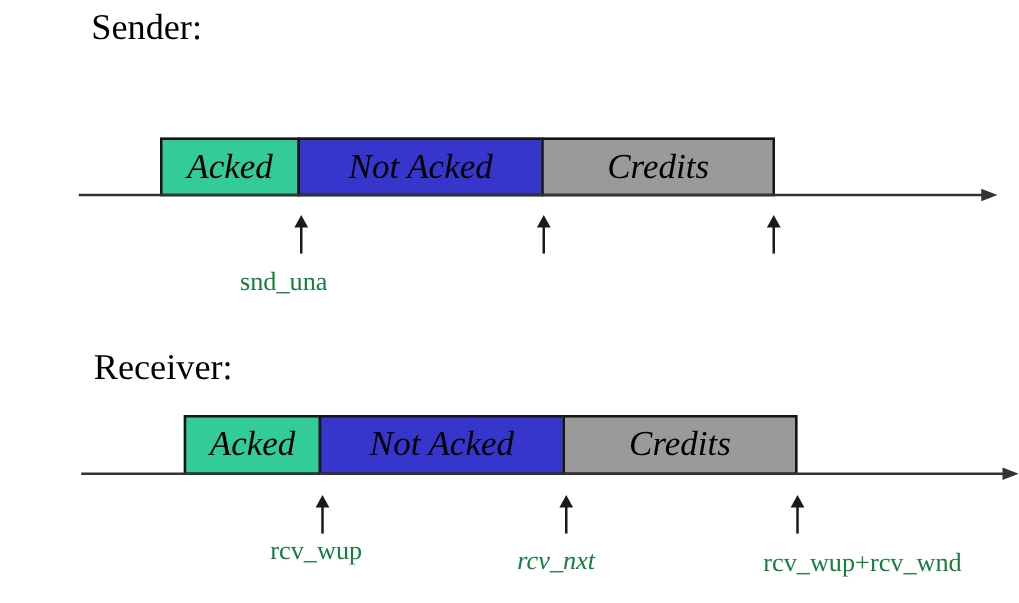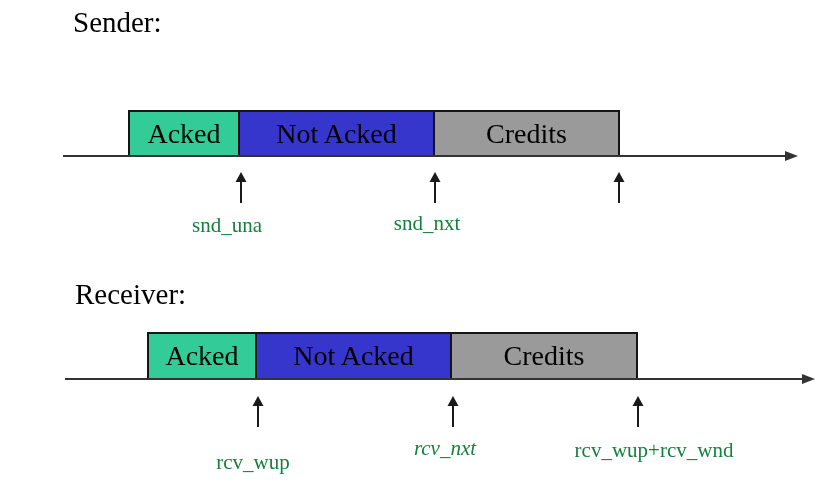--- a/index.html
+++ b/index.html
@@ -27,20 +27,21 @@
   .seg {
     position: absolute;
     box-sizing: border-box;
     border: 2px solid #151515;
     display: flex;
     align-items: center;
     justify-content: center;
     font-size: 28px;
     color: #000;
     white-space: nowrap;
+    font-style: italic;
   }
   .axis-line {
     position: absolute;
     height: 2px;
     background: #333333;
   }
   .axis-head {
     position: absolute;
     width: 0;
     height: 0;
@@ -78,23 +79,23 @@
   
   .rcv-title   { left: 30px;  top: 278px; text-align: right; }
   .rcv-acked   { left: 102px; top: 332px; width: 110px; height: 48px; }
   .rcv-nacked  { left: 210px; top: 332px; width: 197px; height: 48px; }
   .rcv-credits { left: 405px; top: 332px; width: 188px; height: 48px; }
   .rcv-axis    { left: 20px;  top: 378px; width: 738px; }
   .rcv-head    { left: 757px; top: 374px; }
   .rcv-ar1     { left: 207px; top: 396px; }
   .rcv-ar2     { left: 402px; top: 396px; }
   .rcv-ar3     { left: 587px; top: 396px; }
-  .rcv-lb1     { left: 208px; top: 450px; }
+  .rcv-lb1     { left: 208px; top: 428px; }
   .rcv-lb2     { left: 400px; top: 436px; font-style: italic; }
-  .rcv-lb3     { left: 609px; top: 438px; }
+  .rcv-lb3     { left: 645px; top: 438px; }
 </style>
 </head>
 <body>
 
 <div class="canvas">
 
   <div class="section-title snd-title">Sender:</div>
 
   <div class="seg snd-acked" style="background-color: rgb(51, 204, 153);">Acked</div>
   <div class="seg snd-nacked" style="background-color: rgb(54, 54, 204);">Not Acked</div>
@@ -110,21 +111,20 @@
   <svg class="up-arrow snd-ar2" viewBox="0 0 12 31">
     <polygon points="6,0 0.5,10 11.5,10" fill="#1a1a1a"></polygon>
     <rect x="5" y="9" width="2" height="22" fill="#1a1a1a"></rect>
   </svg>
   <svg class="up-arrow snd-ar3" viewBox="0 0 12 31">
     <polygon points="6,0 0.5,10 11.5,10" fill="#1a1a1a"></polygon>
     <rect x="5" y="9" width="2" height="22" fill="#1a1a1a"></rect>
   </svg>
 
   <div class="marker-label snd-lb1">snd_una</div>
-  <div class="marker-label snd-lb2">snd_nxt</div>
 
   <div class="section-title rcv-title">Receiver:</div>
 
   <div class="seg rcv-acked" style="background-color: rgb(51, 204, 153);">Acked</div>
   <div class="seg rcv-nacked" style="background-color: rgb(54, 54, 204);">Not Acked</div>
   <div class="seg rcv-credits" style="background-color: rgb(154, 154, 154);">Credits</div>
 
   <div class="axis-line rcv-axis" style="background-color: rgb(51, 51, 51);"></div>
   <div class="axis-head rcv-head"></div>
 

